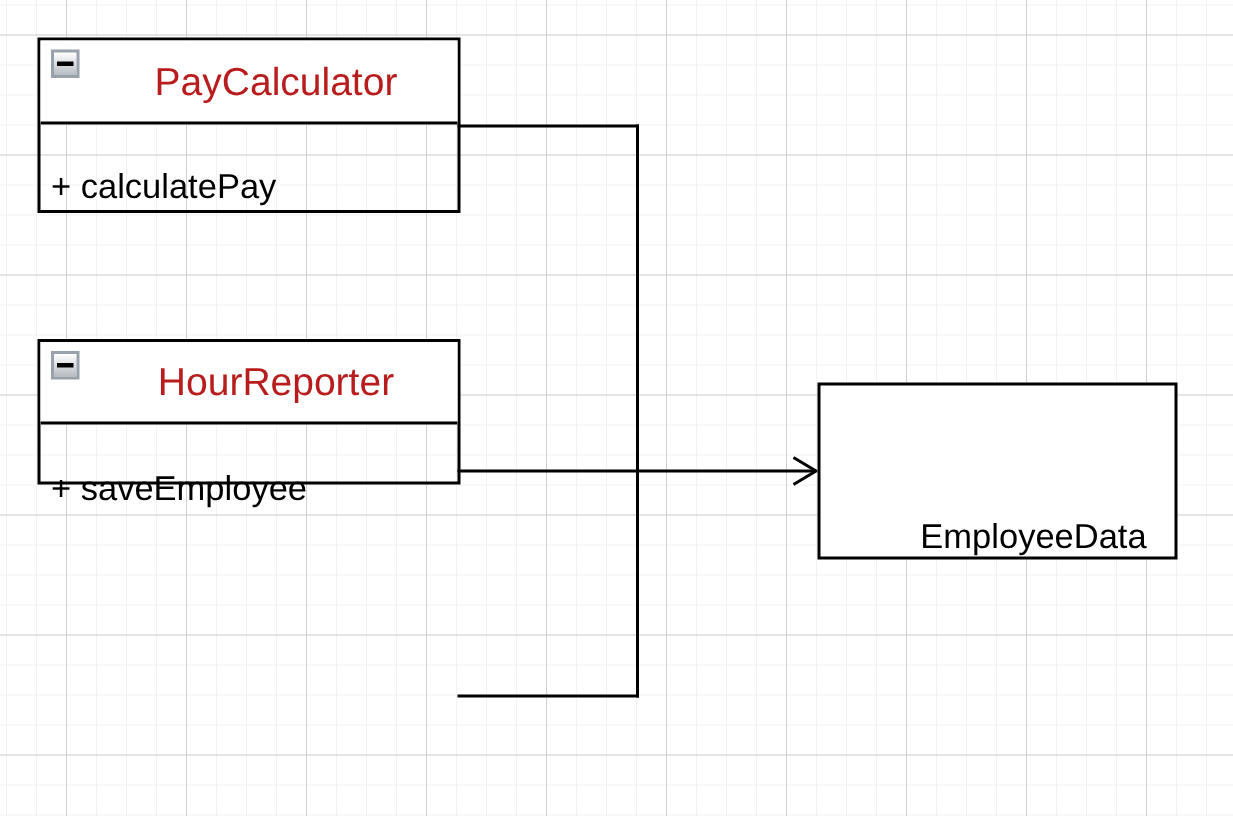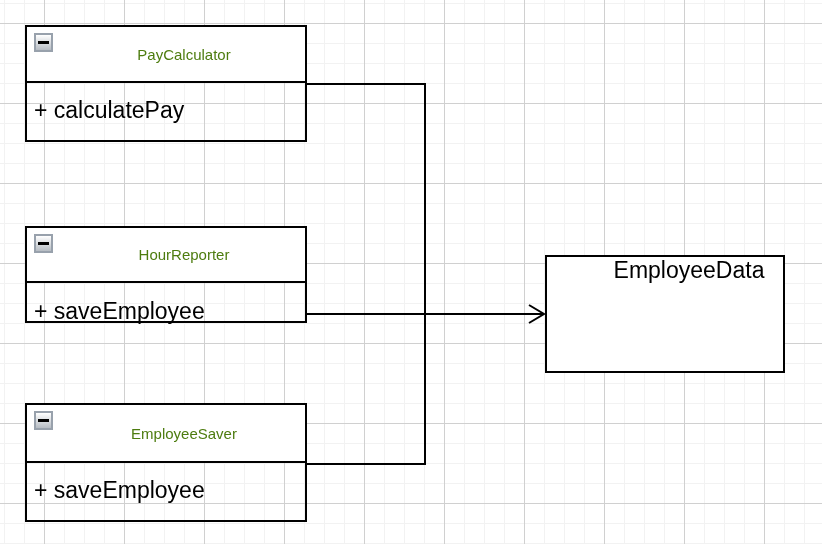--- a/index.html
+++ b/index.html
@@ -43,28 +43,28 @@
     border: 2px solid var(--stroke);
     background: transparent;
   }
   .class-title {
     position: relative;
     display: flex;
     align-items: center;
     justify-content: center;
     background: #ffffff;
     border-bottom: 2px solid var(--stroke);
-    font-size: 15px;
-    color: #4d7c0f;
+    font-size: 26px;
+    color: #b91c1c;
     white-space: nowrap;
     padding-left: 36px;
   }
   .class-member {
     display: flex;
-    align-items: center;
+    align-items: flex-end;
     padding-left: 7px;
     font-size: 23px;
     color: #000000;
     background: transparent;
     white-space: nowrap;
   }
   .collapse {
     position: absolute;
     left: 7px;
     top: 6px;
@@ -83,21 +83,21 @@
   }
   .entity-box {
     position: absolute;
     left: 545px;
     top: 255px;
     width: 240px;
     height: 118px;
     border: 2px solid var(--stroke);
     background: #ffffff;
     display: flex;
-    align-items: flex-start;
+    align-items: flex-end;
     justify-content: center;
     font-size: 23px;
     color: #000000;
     white-space: nowrap;
     padding-left: 48px;
   }
   
   #box-pay   { left: 25px; top: 25px;  height: 117px; }
   #box-pay   .class-title  { height: 56px; }
   #box-pay   .class-member { height: 55px; }
@@ -138,29 +138,18 @@
       <span class="collapse">
         <span class="minus-bar"></span>
       </span>
       <span>HourReporter</span>
     </div>
     <div class="class-member">
       <span>+ saveEmployee</span>
     </div>
   </div>
 
-  <div class="class-box" id="box-saver">
-    <div class="class-title">
-      <span class="collapse">
-        <span class="minus-bar"></span>
-      </span>
-      <span>EmployeeSaver</span>
-    </div>
-    <div class="class-member">
-      <span>+ saveEmployee</span>
-    </div>
-  </div>
 
   <div class="entity-box">
     <span>EmployeeData</span>
   </div>
 
 </div>
 
 </body></html>

